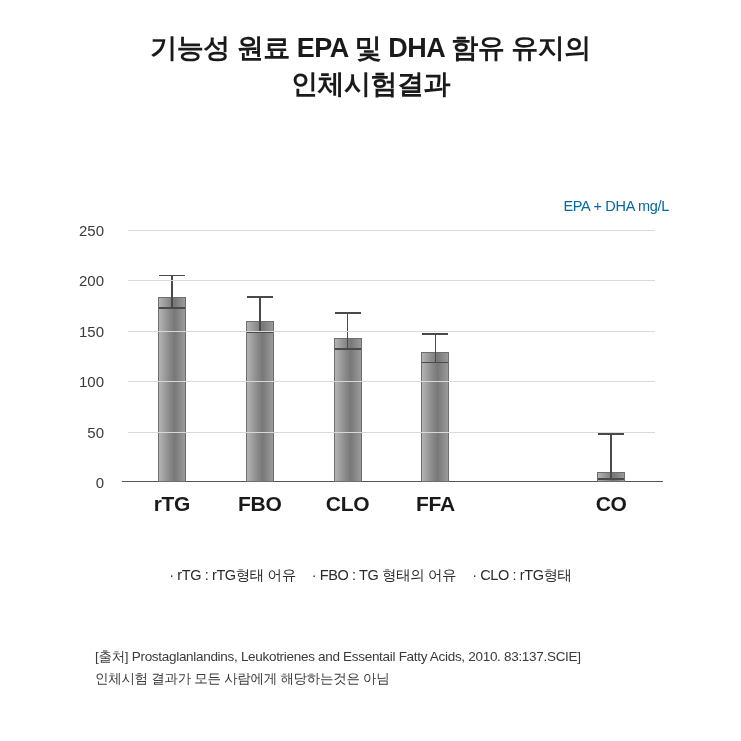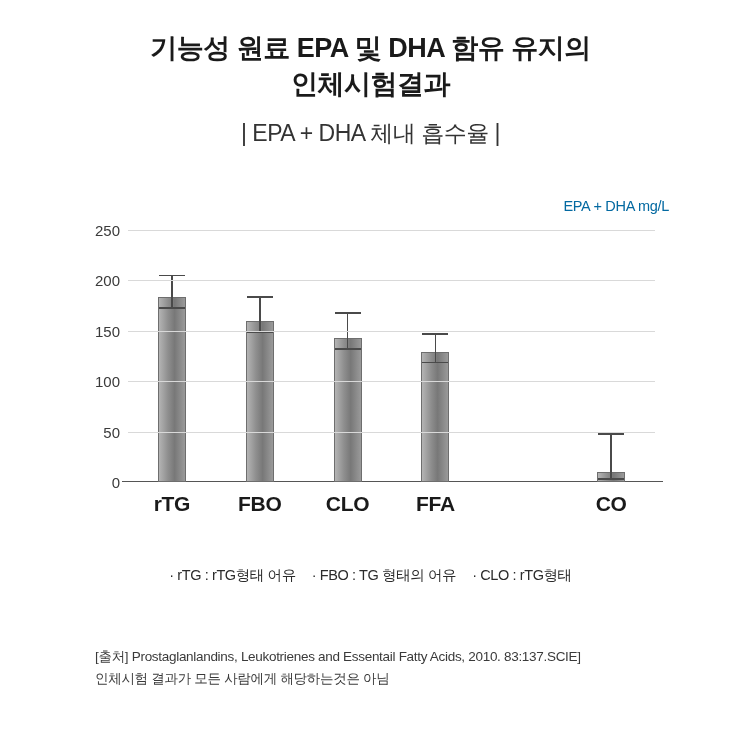--- a/index.html
+++ b/index.html
@@ -81,21 +81,21 @@
     position: absolute;
     left: -6px;
     width: calc(100% + 14px);
     bottom: 0;
     height: 1.5px;
     background: #555;
   }
   .ytick {
     position: absolute;
     right: 100%;
-    margin-right: 8px;
+    margin-right: 24px;
     transform: translateY(-50%);
     font-size: 15px;
     color: #3a3a3a;
     white-space: nowrap;
   }
 
   .bars {
     position: absolute;
     left: 0;
     top: 0;
@@ -178,21 +178,20 @@
   }
 </style>
 </head>
 <body>
 
 <div class="page">
 
   <div class="title-block">
     <div class="title-line">기능성 원료 EPA 및 DHA 함유 유지의</div>
     <div class="title-line">인체시험결과</div>
-    <div class="subtitle">| EPA + DHA 체내 흡수율 |</div>
   </div>
 
   <div class="chart-wrap">
     <div class="unit-label">EPA + DHA mg/L</div>
 
     <div class="plot" id="plot">
       <div class="axis-x"></div>
       <div class="bars" id="bars">
           <div class="bar-slot" style="left: 131.75px;">
             <div class="bar" style="height: 161.28px;"></div>

